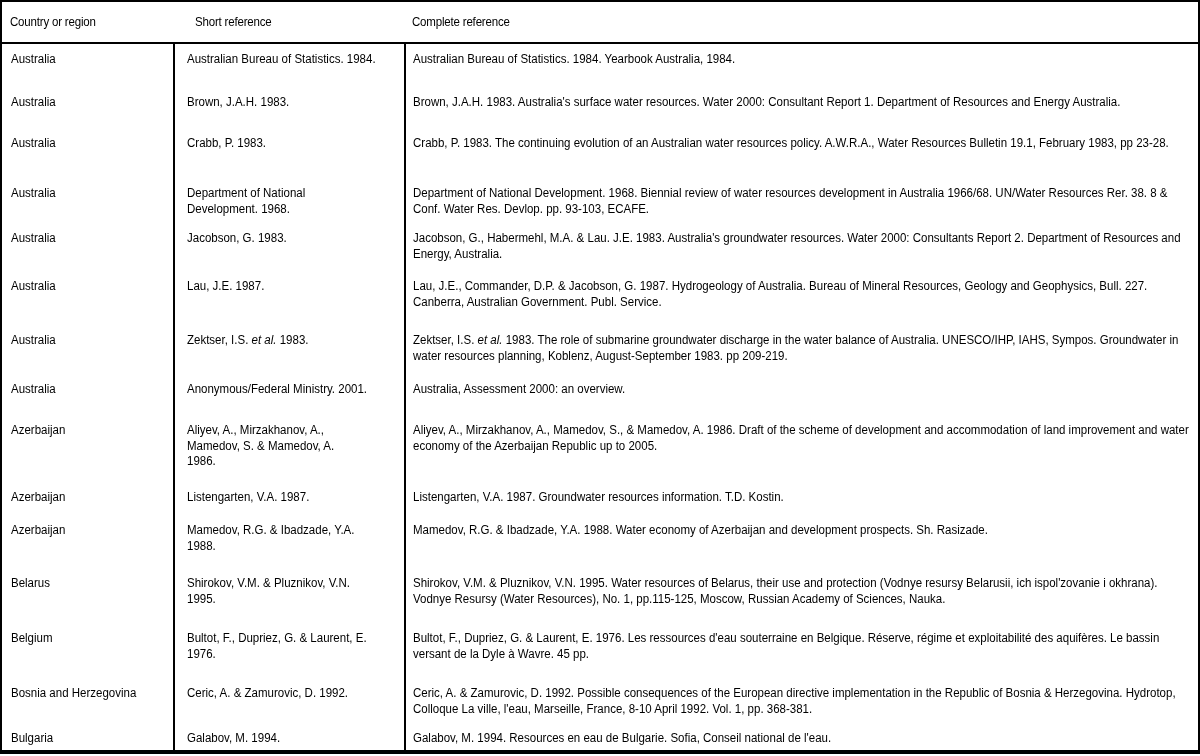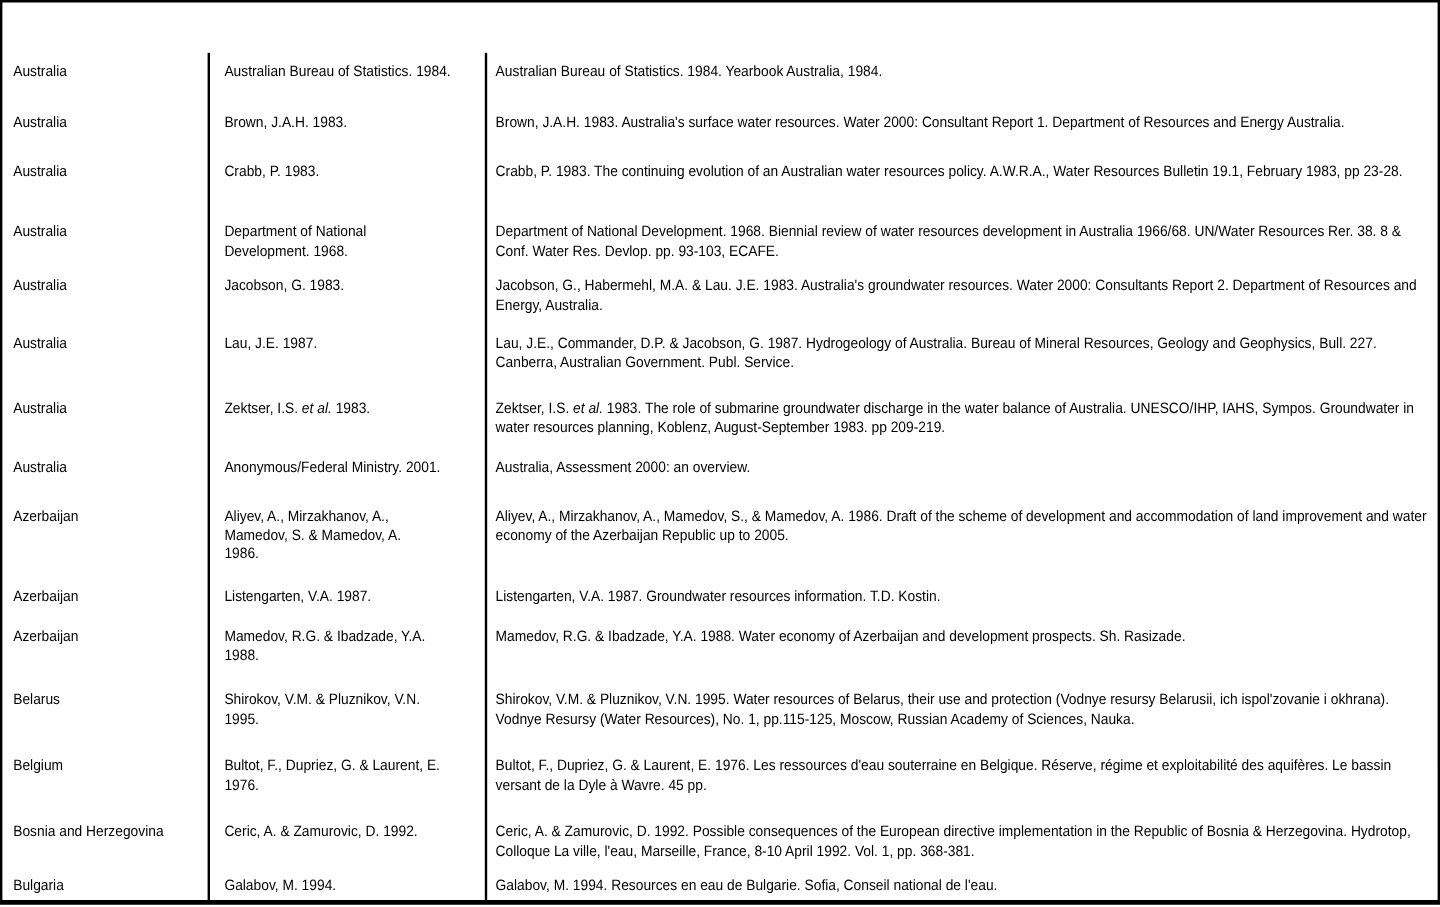--- a/index.html
+++ b/index.html
@@ -28,20 +28,25 @@
   }
   .c1 { left: 9px; width: 165px; }
   .c2 { left: 185px; width: 228px; }
   .c3 { left: 411px; width: 849px; }
   em { font-style: italic; }
 </style>
 </head>
 <body>
 
 <div class="frame">
+  <div class="header">
+    <span class="hcell" style="left:8px">Country or region</span>
+    <span class="hcell" style="left:193px">Short reference</span>
+    <span class="hcell" style="left:410px">Complete reference</span>
+  </div>
   <div class="vline" style="left:171px"></div>
   <div class="vline" style="left:402px"></div>
 
   <div class="row" style="top:50px">
     <div class="cell c1">Australia</div>
     <div class="cell c2">Australian Bureau of Statistics. 1984.</div>
     <div class="cell c3">Australian Bureau of Statistics. 1984. Yearbook Australia, 1984.</div>
   </div>
   <div class="row" style="top:93px">
     <div class="cell c1">Australia</div>

